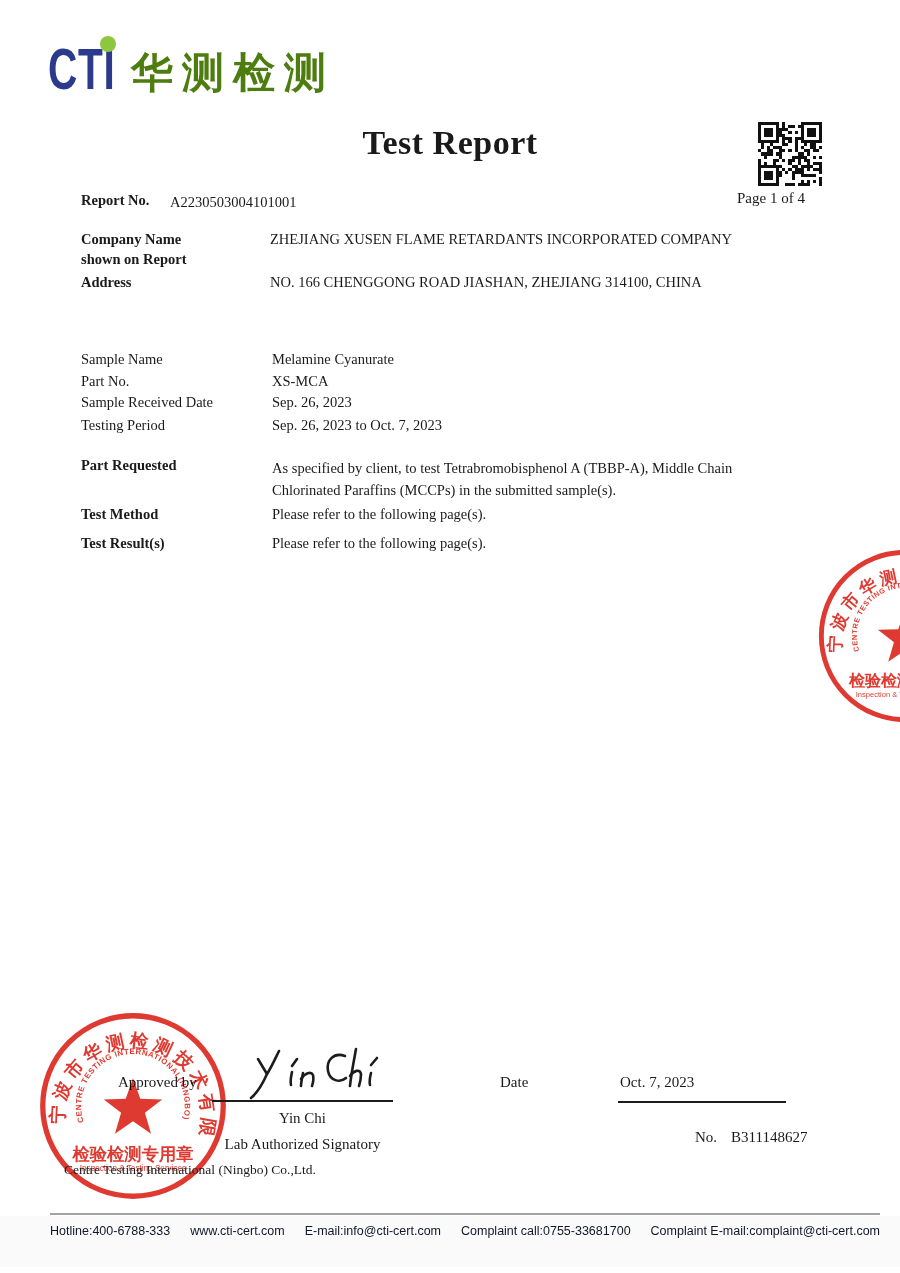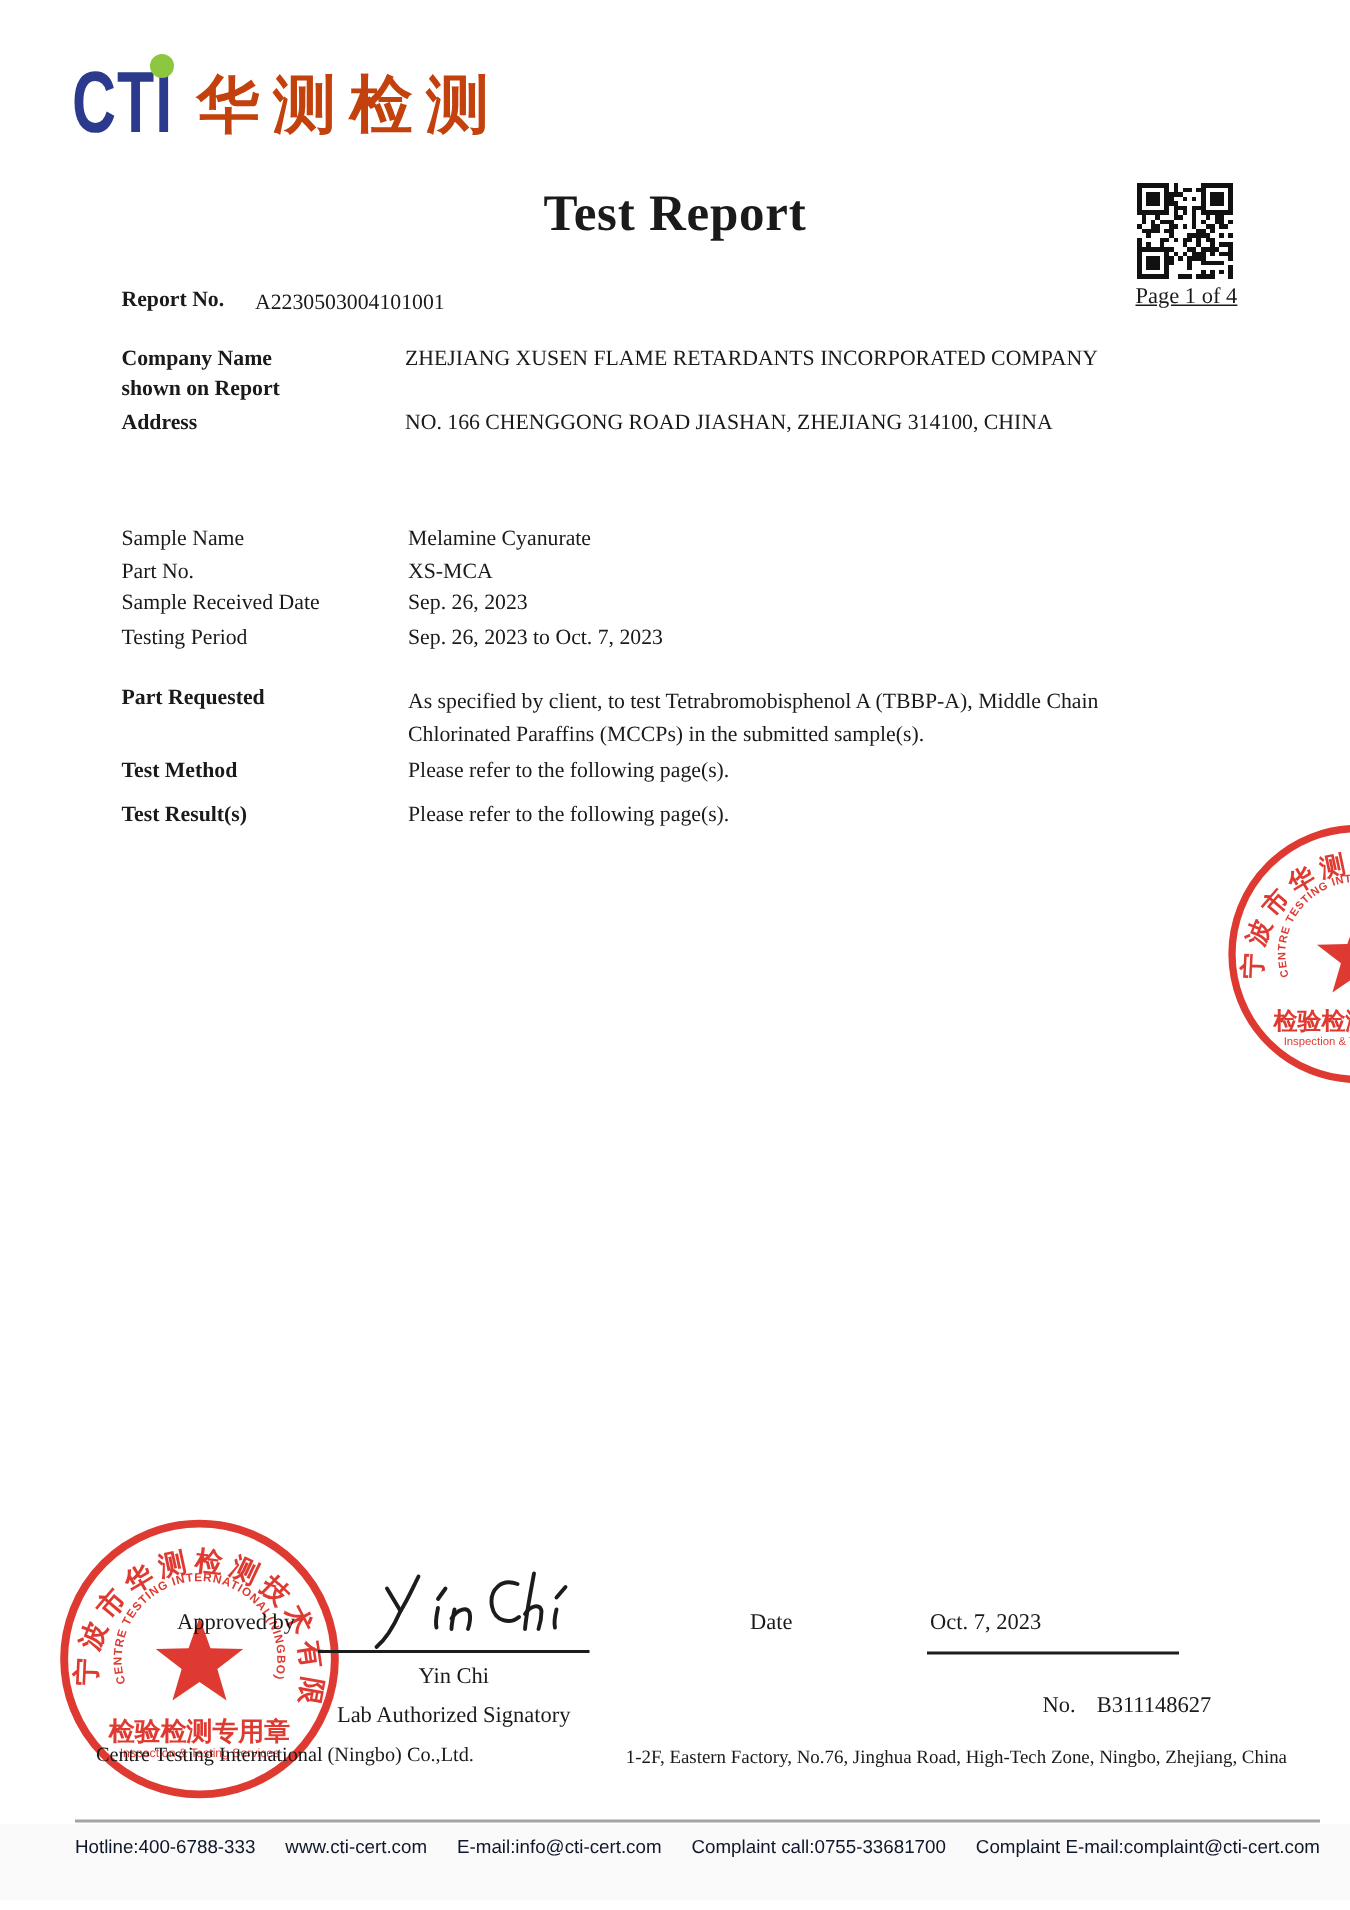--- a/index.html
+++ b/index.html
@@ -5,27 +5,27 @@
   html,body{margin:0;padding:0;background:#ffffff;}
   .page{position:relative;width:900px;height:1267px;background:#ffffff;overflow:hidden;
         font-family:"Liberation Serif", serif;color:#1a1a1a;}
   .abs{position:absolute;}
 
   
   .logo-cti{left:48px;top:40px;font-family:"Liberation Sans",sans-serif;font-weight:700;
             font-size:58px;line-height:58px;letter-spacing:1px;color:#2b3a8c;
             transform:scaleX(.70);transform-origin:0 0;}
   .logo-dot{left:100px;top:36px;width:16px;height:16px;border-radius:50%;background:#8dc63f;}
-  .logo-cn{left:131px;top:50px;font-family:Liberation Mono, monospace;font-weight:700;
-           font-size:42px;line-height:46px;letter-spacing:9px;color:#c2410c;}
+  .logo-cn{left:131px;top:50px;font-family:Liberation Serif, serif;font-weight:700;
+           font-size:42px;line-height:46px;letter-spacing:9px;color:#4d7c0f;}
 
   
   .doc-title{left:0;top:124px;width:900px;text-align:center;font-size:34px;font-weight:700;letter-spacing:.5px;}
   .qr-box{left:758px;top:122px;width:64px;height:64px;}
-  .page-indicator{left:757px;top:190px;font-size:15px;text-decoration:underline;}
+  .page-indicator{left:737px;top:190px;font-size:15px;}
 
   
   .lbl{position:absolute;left:81px;font-size:14.5px;font-weight:700;white-space:nowrap;}
   .lbl-reg{position:absolute;left:81px;font-size:14.5px;font-weight:400;white-space:nowrap;}
   .val{position:absolute;font-size:14.5px;white-space:nowrap;}
   .intro{left:81px;top:308px;width:706px;font-size:14.8px;font-weight:700;line-height:21px;}
   .wrapval{white-space:normal;line-height:22px;}
 
   
   .stamp{mix-blend-mode:multiply;opacity:.93;}
@@ -388,21 +388,20 @@
 
   <div class="abs date-lbl">Date</div>
   <div class="abs date-val">Oct. 7, 2023</div>
   <div class="abs date-line"></div>
 
   <div class="abs cert-no">
     <span>No.</span><span class="v">B311148627</span>
   </div>
 
   <div class="abs co-name">Centre Testing International (Ningbo) Co.,Ltd.</div>
-  <div class="abs co-addr">1-2F, Eastern Factory, No.76, Jinghua Road, High-Tech Zone, Ningbo, Zhejiang, China</div>
 
   <div class="abs footer-strip"></div>
   <div class="abs footer-line"></div>
   <div class="abs footer-row">
     <span>Hotline:400-6788-333</span>
     <span>www.cti-cert.com</span>
     <span>E-mail:info@cti-cert.com</span>
     <span>Complaint call:0755-33681700</span>
     <span>Complaint E-mail:complaint@cti-cert.com</span>
   </div>

